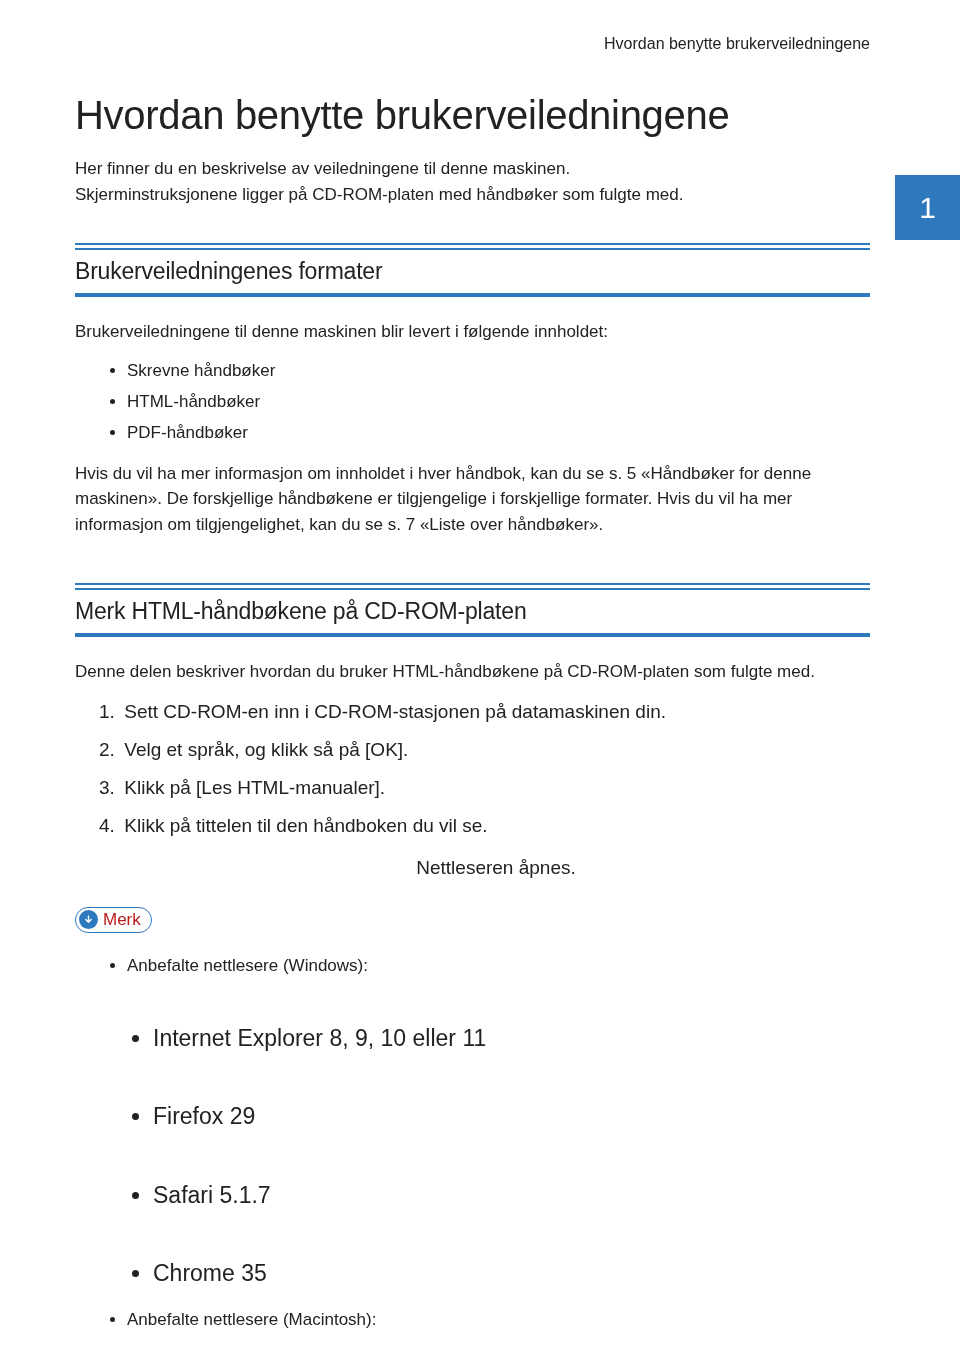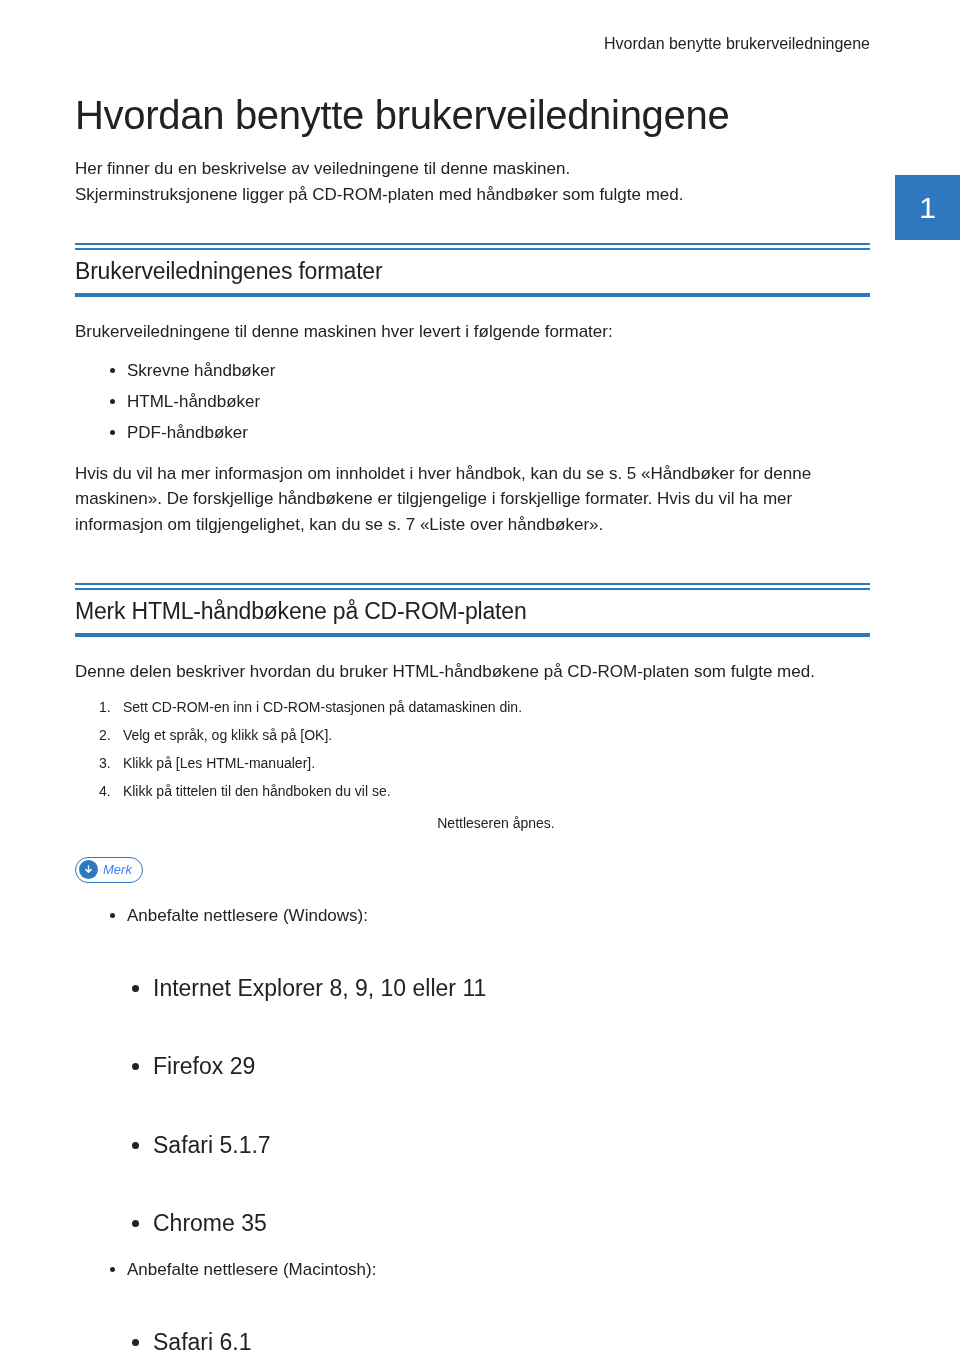--- a/index.html
+++ b/index.html
@@ -13,27 +13,27 @@
   .b-rule { height: 4px; background: #2e79be; margin-top: 8px; }
   .h2 { font-size: 23px; font-weight: 400; letter-spacing: -0.2px; }
   .h2-wrap { margin-bottom: 22px; }
   .para { font-size: 17px; line-height: 1.5; font-weight: 300; margin-bottom: 6px; }
   ul.bullets { list-style: disc; padding-left: 52px; margin: 10px 0 12px 0; }
   ul.bullets li { font-size: 17px; font-weight: 400; line-height: 1.85; }
   ul.bullets.tight li { line-height: 1.75; }
   ul.nested { list-style: disc; padding-left: 78px; margin: 4px 0; }
   ul.nested li { font-size: 23px; font-weight: 400; line-height: 1.85; margin-top: 36px; }
   ol.steps { list-style: none; padding-left: 24px; margin: 8px 0 14px 0; }
-  ol.steps li { font-size: 14px; font-weight: 500; line-height: 2.0; }
+  ol.steps li { font-size: 19px; font-weight: 500; line-height: 2.0; }
   ol.steps li .num { display:inline-block; min-width: 20px; }
   ol.steps li.sub { font-weight: 300; padding-left: 23px; margin-top: 4px; text-align: center; }
   .note-chip { display: inline-flex; align-items: center; border: 1.5px solid #2e79be; border-radius: 13px; height: 26px; padding: 0 10px 0 3px; gap: 5px; margin: 6px 0 8px 0; }
   .note-chip .circle { width: 19px; height: 19px; border-radius: 50%; background: #2e79be; display: flex; align-items: center; justify-content: center; }
   .note-chip .circle svg { width: 11px; height: 11px; display:block; }
-  .note-chip .lbl { font-size: 13px; font-weight: 500; font-style: italic; color: #3b82f6; }
+  .note-chip .lbl { font-size: 17px; font-weight: 500; color: #b91c1c; }
   .page-num { position: absolute; bottom: 25px; right: 90px; font-size: 16px; font-weight: 300; }
   .sect-gap { height: 30px; }
 </style>
 </head>
 <body>
 
 <div class="page">
 
   <div class="running-head">Hvordan benytte brukerveiledningene</div>
 
@@ -43,21 +43,21 @@
 
   <div class="chapter-box">1</div>
 
   
   <div class="h2-wrap">
     <div class="rule"></div>
     <h2 class="h2">Brukerveiledningenes formater</h2>
     <div class="b-rule"></div>
   </div>
 
-  <p class="para">Brukerveiledningene til denne maskinen hver levert i følgende formater:</p>
+  <p class="para">Brukerveiledningene til denne maskinen blir levert i følgende innholdet:</p>
   <ul class="bullets">
     <li>Skrevne håndbøker</li>
     <li>HTML-håndbøker</li>
     <li>PDF-håndbøker</li>
   </ul>
   <p class="para">Hvis du vil ha mer informasjon om innholdet i hver håndbok, kan du se s. 5 «Håndbøker for denne maskinen». De forskjellige håndbøkene er tilgjengelige i forskjellige formater. Hvis du vil ha mer informasjon om tilgjengelighet, kan du se s. 7 «Liste over håndbøker».</p>
 
   <div class="sect-gap"></div>
 
   

